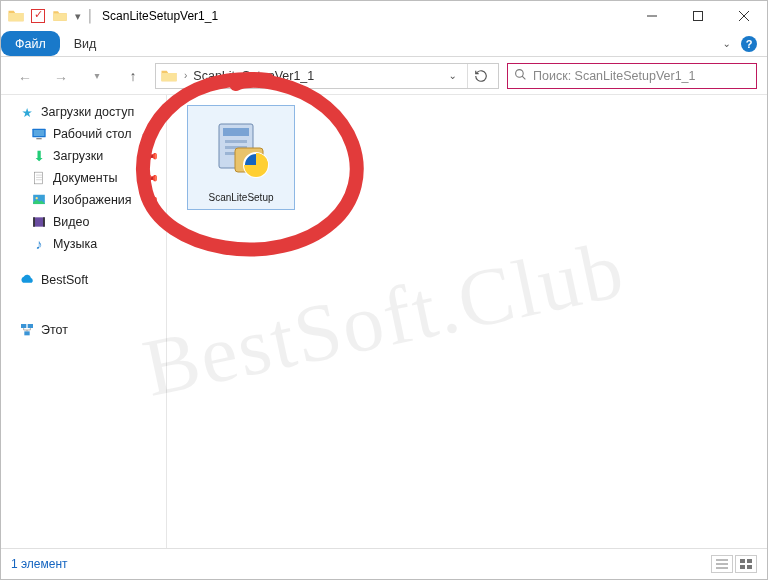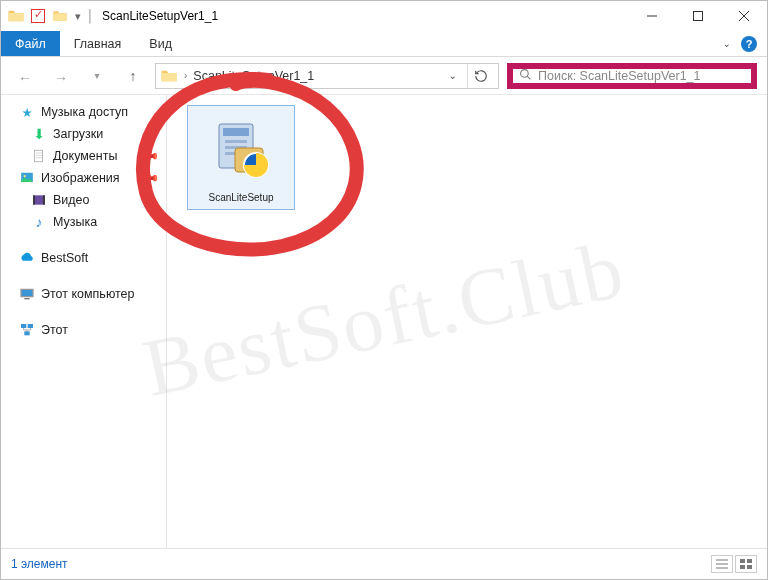--- a/index.html
+++ b/index.html
@@ -8,35 +8,35 @@
   
   .titlebar { height:30px; display:flex; align-items:center; padding:0 0 0 6px; background:#fff; font-size:12px; color:#000; }
   .titlebar .qat { display:flex; align-items:center; gap:6px; }
   .titlebar .qat .ico { width:18px; height:18px; display:flex; align-items:center; justify-content:center; }
   .titlebar .sep { color:#888; margin:0 6px; }
   .titlebar .title { margin-left:2px; }
   .winbtns { margin-left:auto; display:flex; }
   .winbtn { width:46px; height:30px; display:flex; align-items:center; justify-content:center; color:#333; }
   
   .ribbon { height:26px; display:flex; align-items:stretch; border-bottom:1px solid #d9d9d9; font-size:12.5px; position:relative; }
-  .ribbon .tab { padding:0 14px; display:flex; align-items:center; color:#333; }
+  .ribbon .tab { padding:0 14px; display:flex; align-items:center; color:#333;border-radius:9px; }
   .ribbon .tab.file { background:#1979ca; color:#fff; }
   .ribbon .rib-right { margin-left:auto; display:flex; align-items:center; gap:10px; padding-right:10px; color:#555; }
   .ribbon .expand { font-size:10px; color:#555; }
   .helpcircle { width:16px; height:16px; border-radius:50%; background:#1979ca; color:#fff; font-size:11px; display:flex; align-items:center; justify-content:center; font-weight:bold; }
   
   .navrow { height:38px; display:flex; align-items:center; gap:8px; padding:4px 10px; border-bottom:1px solid #e6e6e6; }
   .navarrow { width:28px; height:28px; display:flex; align-items:center; justify-content:center; color:#999; font-size:14px; }
   .navarrow.enabled { color:#555; }
   .addr { flex:1 1 auto; height:26px; border:1px solid #ccc; display:flex; align-items:center; padding:0 4px; gap:6px; font-size:12.5px; color:#333; min-width:0; }
   .addr .folder-ico { width:18px; height:18px; }
   .addr .chev { color:#777; font-size:10px; }
   .addr .drop { margin-left:auto; color:#555; font-size:10px; padding:0 4px; }
   .addr .refresh { color:#555; padding:0 6px; border-left:1px solid #ddd; display:flex; align-items:center; height:100%; }
-  .search { width:250px; height:26px; border:6px solid #be185d; display:flex; align-items:center; padding:0 6px; gap:6px; color:#888; font-size:12.5px; }
+  .search { width:250px; height:26px; border:1px solid #be185d; display:flex; align-items:center; padding:0 6px; gap:6px; color:#888; font-size:12.5px; }
   .search .mag { color:#777; }
   
   .body { flex:1 1 auto; display:flex; min-height:0; }
   .sidebar { width:166px; border-right:1px solid #e6e6e6; padding:6px 0; font-size:12.5px; color:#222; overflow:hidden; }
   .side-item { height:22px; display:flex; align-items:center; gap:6px; padding:0 8px 0 18px; white-space:nowrap; position:relative; }
   .side-item.head { font-weight:normal; }
   .side-item .pin { margin-left:auto; color:#888; font-size:11px; transform:rotate(45deg); }
   .side-item .ico { width:16px; height:16px; display:flex; align-items:center; justify-content:center; }
   .side-group-space { height:14px; }
   .content { flex:1 1 auto; position:relative; padding:10px; }
@@ -96,21 +96,20 @@
         <svg width="10" height="10">
             <line x1="0" y1="0" x2="10" y2="10" stroke="#333" stroke-width="1"></line>
             <line x1="10" y1="0" x2="0" y2="10" stroke="#333" stroke-width="1"></line>
           </svg>
       </div>
     </div>
   </div>
 
   <div class="ribbon">
     <div class="tab file">Файл</div>
-    <div class="tab">Главная</div>
     <div class="tab">Вид</div>
     <div class="rib-right">
       <span class="expand">⌄</span>
       <span class="helpcircle">?</span>
     </div>
   </div>
 
   <div class="navrow">
     <div class="navarrow">←</div>
     <div class="navarrow">→</div>
@@ -141,40 +140,51 @@
           </svg>
       </span>
       <span>Поиск: ScanLiteSetupVer1_1</span>
     </div>
   </div>
 
   <div class="body">
     <div class="sidebar">
       <div class="side-item head">
         <span class="ico" style="color:#2fa8d8;">★</span>
-        <span>Музыка доступ</span>
+        <span>Загрузки доступ</span>
+      </div>
+      <div class="side-item" style="padding-left:30px;">
+        <span class="ico">
+            <svg width="16" height="16" viewBox="0 0 24 24">
+              <rect x="2" y="4" width="20" height="13" rx="1" fill="#1976d2"></rect>
+              <rect x="4" y="6" width="16" height="9" fill="#5aa7e0"></rect>
+              <rect x="8" y="18" width="8" height="2" fill="#888"></rect>
+            </svg>
+          </span>
+        <span>Рабочий стол</span>
+        <span class="pin">📌</span>
       </div>
       <div class="side-item" style="padding-left:30px;">
         <span class="ico" style="color:#2c7;font-size:14px;">⬇</span>
         <span>Загрузки</span>
         <span class="pin">📌</span>
       </div>
       <div class="side-item" style="padding-left:30px;text-align:right;">
         <span class="ico">
             <svg width="14" height="16" viewBox="0 0 24 24">
               <rect x="4" y="2" width="14" height="20" fill="#fff" stroke="#888"></rect>
               <line x1="7" y1="7" x2="17" y2="7" stroke="#bbb"></line>
               <line x1="7" y1="11" x2="17" y2="11" stroke="#bbb"></line>
               <line x1="7" y1="15" x2="17" y2="15" stroke="#bbb"></line>
             </svg>
           </span>
         <span>Документы</span>
         <span class="pin">📌</span>
       </div>
-      <div class="side-item" style="padding-left:18px;">
+      <div class="side-item" style="padding-left:30px;">
         <span class="ico">
             <svg width="16" height="14" viewBox="0 0 24 24">
               <rect x="2" y="3" width="20" height="16" fill="#3aa0d8"></rect>
               <circle cx="8" cy="9" r="2" fill="#ffe083"></circle>
               <path d="M2 16l6-5 5 4 3-2 6 5v1H2z" fill="#3c7"></path>
             </svg>
           </span>
         <span>Изображения</span>
         <span class="pin">📌</span>
       </div>
@@ -197,30 +207,20 @@
       <div class="side-item">
         <span class="ico">
             <svg width="18" height="12" viewBox="0 0 24 16">
               <path d="M6 12a5 5 0 0 1 1-9 6 6 0 0 1 11 2 4 4 0 0 1 1 7z" fill="#1597df"></path>
             </svg>
           </span>
         <span>BestSoft</span>
       </div>
 
       <div class="side-group-space"></div>
-      <div class="side-item">
-        <span class="ico">
-            <svg width="16" height="16" viewBox="0 0 24 24">
-              <rect x="2" y="4" width="20" height="13" rx="1" fill="#999"></rect>
-              <rect x="4" y="6" width="16" height="9" fill="#3a94d6"></rect>
-              <rect x="8" y="18" width="8" height="2" fill="#777"></rect>
-            </svg>
-          </span>
-        <span>Этот компьютер</span>
-      </div>
 
       <div class="side-group-space"></div>
       <div class="side-item">
         <span class="ico">
             <svg width="16" height="16" viewBox="0 0 24 24">
               <rect x="3" y="3" width="8" height="6" fill="#3a94d6"></rect>
               <rect x="13" y="3" width="8" height="6" fill="#3a94d6"></rect>
               <rect x="8" y="14" width="8" height="6" fill="#3a94d6"></rect>
               <path d="M7 9v3h10V9M12 12v2" stroke="#888" fill="none"></path>
             </svg>

